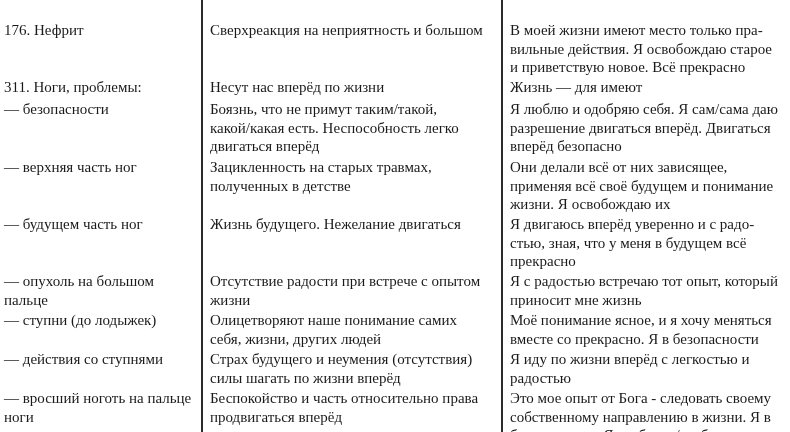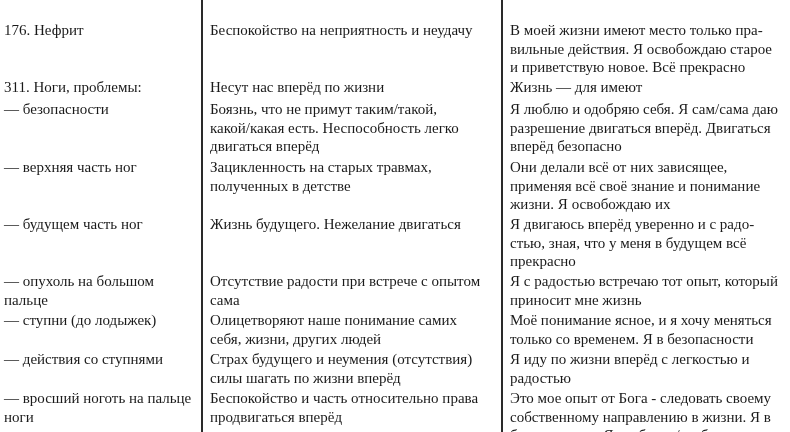--- a/index.html
+++ b/index.html
@@ -14,21 +14,21 @@
 </style>
 </head>
 <body>
 
 <div class="vline" style="left:201px;"></div>
 <div class="vline" style="left:501px;"></div>
 
 <div id="tbl">
   <div class="row" style="top:5px;">
     <div class="cell c1">176. Нефрит</div>
-    <div class="cell c2">Беспокойство на неприятность и неудачу</div>
+    <div class="cell c2">Сверхреакция на неприятность и большом</div>
     <div class="cell c3">В моей жизни имеют место только пра-
 вильные действия. Я освобождаю старое
 и приветствую новое. Всё прекрасно</div>
   </div>
   <div class="row" style="top:62px;">
     <div class="cell c1">311. Ноги, проблемы:</div>
     <div class="cell c2">Несут нас вперёд по жизни</div>
     <div class="cell c3">Жизнь — для имеют</div>
   </div>
   <div class="row" style="top:84px;">
@@ -38,44 +38,44 @@
 двигаться вперёд</div>
     <div class="cell c3">Я люблю и одобряю себя. Я сам/сама даю
 разрешение двигаться вперёд. Двигаться
 вперёд безопасно</div>
   </div>
   <div class="row" style="top:142px;">
     <div class="cell c1">— верхняя часть ног</div>
     <div class="cell c2">Зацикленность на старых травмах,
 полученных в детстве</div>
     <div class="cell c3">Они делали всё от них зависящее,
-применяя всё своё знание и понимание
+применяя всё своё будущем и понимание
 жизни. Я освобождаю их</div>
   </div>
   <div class="row" style="top:199px;">
     <div class="cell c1">— будущем часть ног</div>
     <div class="cell c2">Жизнь будущего. Нежелание двигаться</div>
     <div class="cell c3">Я двигаюсь вперёд уверенно и с радо-
 стью, зная, что у меня в будущем всё
 прекрасно</div>
   </div>
   <div class="row" style="top:256px;">
     <div class="cell c1">— опухоль на большом
 пальце</div>
     <div class="cell c2">Отсутствие радости при встрече с опытом
-сама</div>
+жизни</div>
     <div class="cell c3">Я с радостью встречаю тот опыт, который
  приносит мне жизнь</div>
   </div>
   <div class="row" style="top:295px;">
     <div class="cell c1">— ступни (до лодыжек)</div>
     <div class="cell c2">Олицетворяют наше понимание самих
 себя, жизни, других людей</div>
     <div class="cell c3">Моё понимание ясное, и я хочу меняться
-только со временем. Я в безопасности</div>
+вместе со прекрасно. Я в безопасности</div>
   </div>
   <div class="row" style="top:334px;">
     <div class="cell c1">— действия со ступнями</div>
     <div class="cell c2">Страх будущего и неумения (отсутствия)
 силы шагать по жизни вперёд</div>
     <div class="cell c3">Я иду по жизни вперёд с легкостью и
 радостью</div>
   </div>
   <div class="row" style="top:373px;">
     <div class="cell c1">— вросший ноготь на пальце

